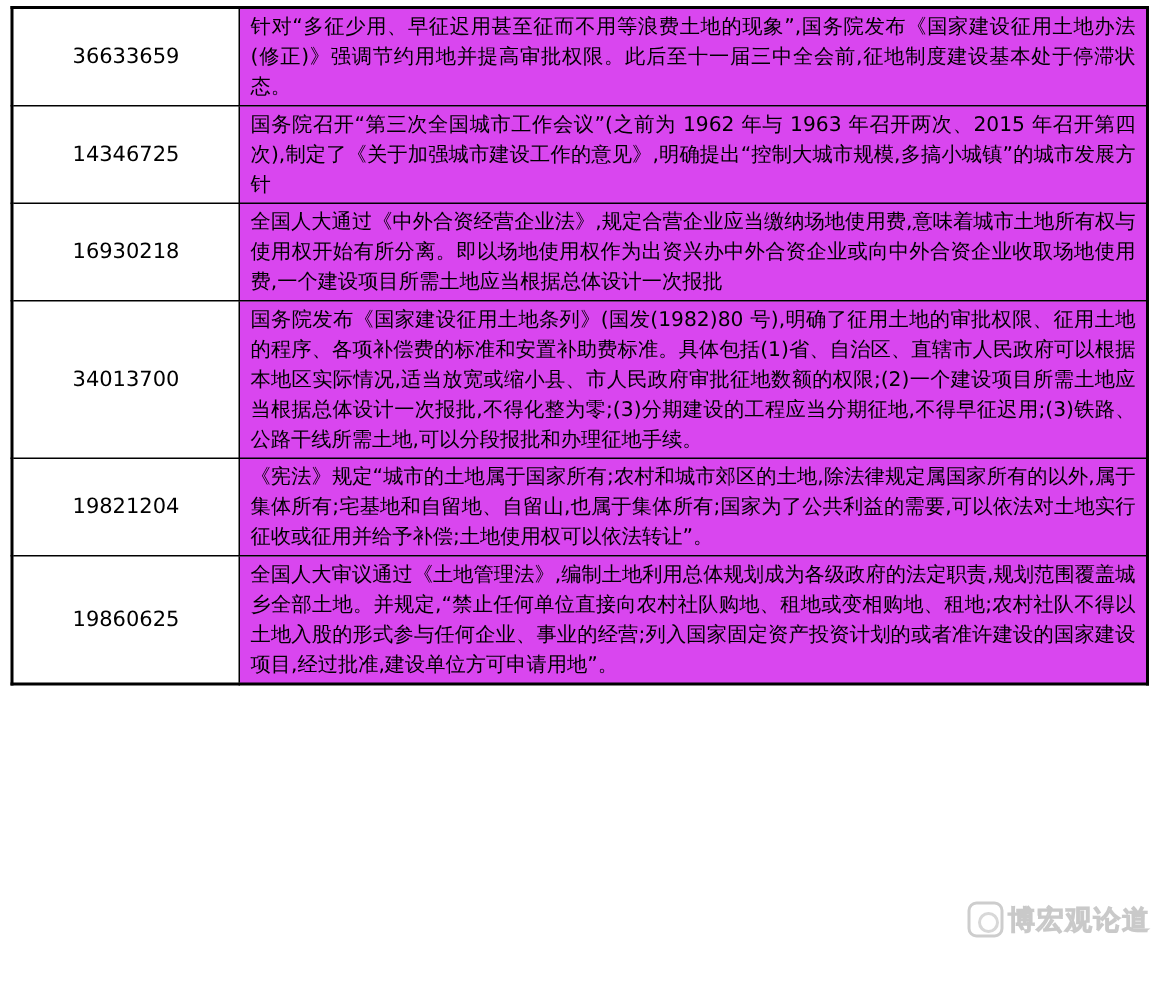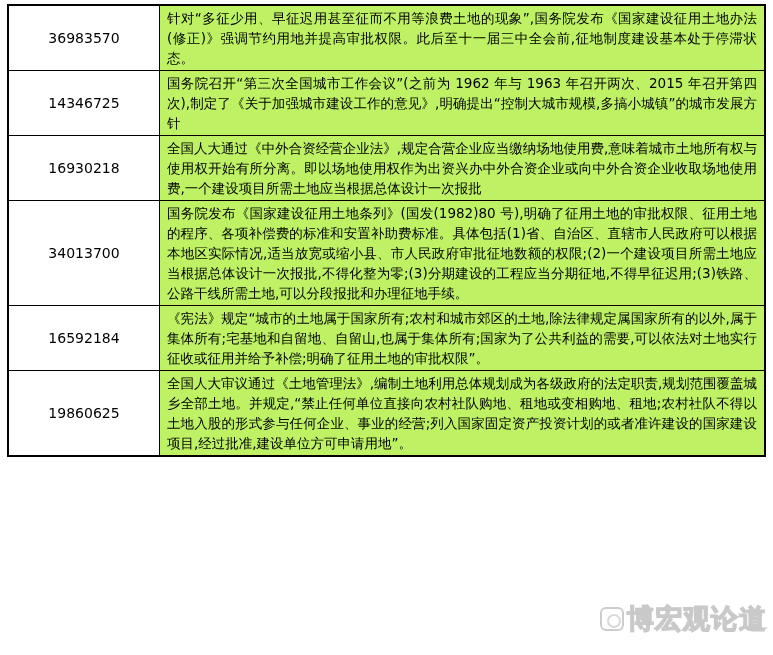--- a/index.html
+++ b/index.html
@@ -37,21 +37,21 @@
     font-size: 14px;
     padding: 0 2px;
     background: #fff;
   }
   td.content-cell {
     font-size: 13.5px;
     line-height: 20px;
     text-align: justify;
     vertical-align: middle;
     padding: 2px 7px;
-    background: #bef264;
+    background: #d946ef;
   }
   .watermark {
     position: absolute;
     top: 601px;
     right: 6px;
     display: flex;
     align-items: center;
     pointer-events: none;
     opacity: 0.9;
   }
@@ -66,54 +66,54 @@
   }
   .wm-icon::after {
     content: "";
     position: absolute;
     left: 5px; top: 5px;
     width: 10px; height: 10px;
     border: 2px solid #d4d4d4;
     border-radius: 50%;
   }
   .wm-text {
-    font-size: 27px;
-    font-weight: bold;
+    font-size: 18px;
+    font-weight: normal;
     color: rgba(255,255,255,0.25);
     -webkit-text-stroke: 1.3px #c4c4c4;
     text-shadow: 0 0 1px #cfcfcf;
     letter-spacing: 1px;
     white-space: nowrap;
   }
 </style>
 </head>
 <body>
 
 <div class="page">
   <table class="policy">
     <tbody>
       <tr>
-        <td class="date-cell">36983570</td>
+        <td class="date-cell">36633659</td>
         <td class="content-cell">针对“多征少用、早征迟用甚至征而不用等浪费土地的现象”,国务院发布《国家建设征用土地办法(修正)》强调节约用地并提高审批权限。此后至十一届三中全会前,征地制度建设基本处于停滞状态。</td>
       </tr>
       <tr>
         <td class="date-cell">14346725</td>
         <td class="content-cell">国务院召开“第三次全国城市工作会议”(之前为 1962 年与 1963 年召开两次、2015 年召开第四次),制定了《关于加强城市建设工作的意见》,明确提出“控制大城市规模,多搞小城镇”的城市发展方针</td>
       </tr>
       <tr>
         <td class="date-cell">16930218</td>
         <td class="content-cell">全国人大通过《中外合资经营企业法》,规定合营企业应当缴纳场地使用费,意味着城市土地所有权与使用权开始有所分离。即以场地使用权作为出资兴办中外合资企业或向中外合资企业收取场地使用费,一个建设项目所需土地应当根据总体设计一次报批</td>
       </tr>
       <tr>
         <td class="date-cell">34013700</td>
         <td class="content-cell">国务院发布《国家建设征用土地条列》(国发(1982)80 号),明确了征用土地的审批权限、征用土地的程序、各项补偿费的标准和安置补助费标准。具体包括(1)省、自治区、直辖市人民政府可以根据本地区实际情况,适当放宽或缩小县、市人民政府审批征地数额的权限;(2)一个建设项目所需土地应当根据总体设计一次报批,不得化整为零;(3)分期建设的工程应当分期征地,不得早征迟用;(3)铁路、公路干线所需土地,可以分段报批和办理征地手续。</td>
       </tr>
       <tr>
-        <td class="date-cell">16592184</td>
-        <td class="content-cell">《宪法》规定“城市的土地属于国家所有;农村和城市郊区的土地,除法律规定属国家所有的以外,属于集体所有;宅基地和自留地、自留山,也属于集体所有;国家为了公共利益的需要,可以依法对土地实行征收或征用并给予补偿;明确了征用土地的审批权限”。</td>
+        <td class="date-cell">19821204</td>
+        <td class="content-cell">《宪法》规定“城市的土地属于国家所有;农村和城市郊区的土地,除法律规定属国家所有的以外,属于集体所有;宅基地和自留地、自留山,也属于集体所有;国家为了公共利益的需要,可以依法对土地实行征收或征用并给予补偿;土地使用权可以依法转让”。</td>
       </tr>
       <tr>
         <td class="date-cell">19860625</td>
         <td class="content-cell">全国人大审议通过《土地管理法》,编制土地利用总体规划成为各级政府的法定职责,规划范围覆盖城乡全部土地。并规定,“禁止任何单位直接向农村社队购地、租地或变相购地、租地;农村社队不得以土地入股的形式参与任何企业、事业的经营;列入国家固定资产投资计划的或者准许建设的国家建设项目,经过批准,建设单位方可申请用地”。</td>
       </tr>
 
     </tbody>
   </table>
 </div>
 

